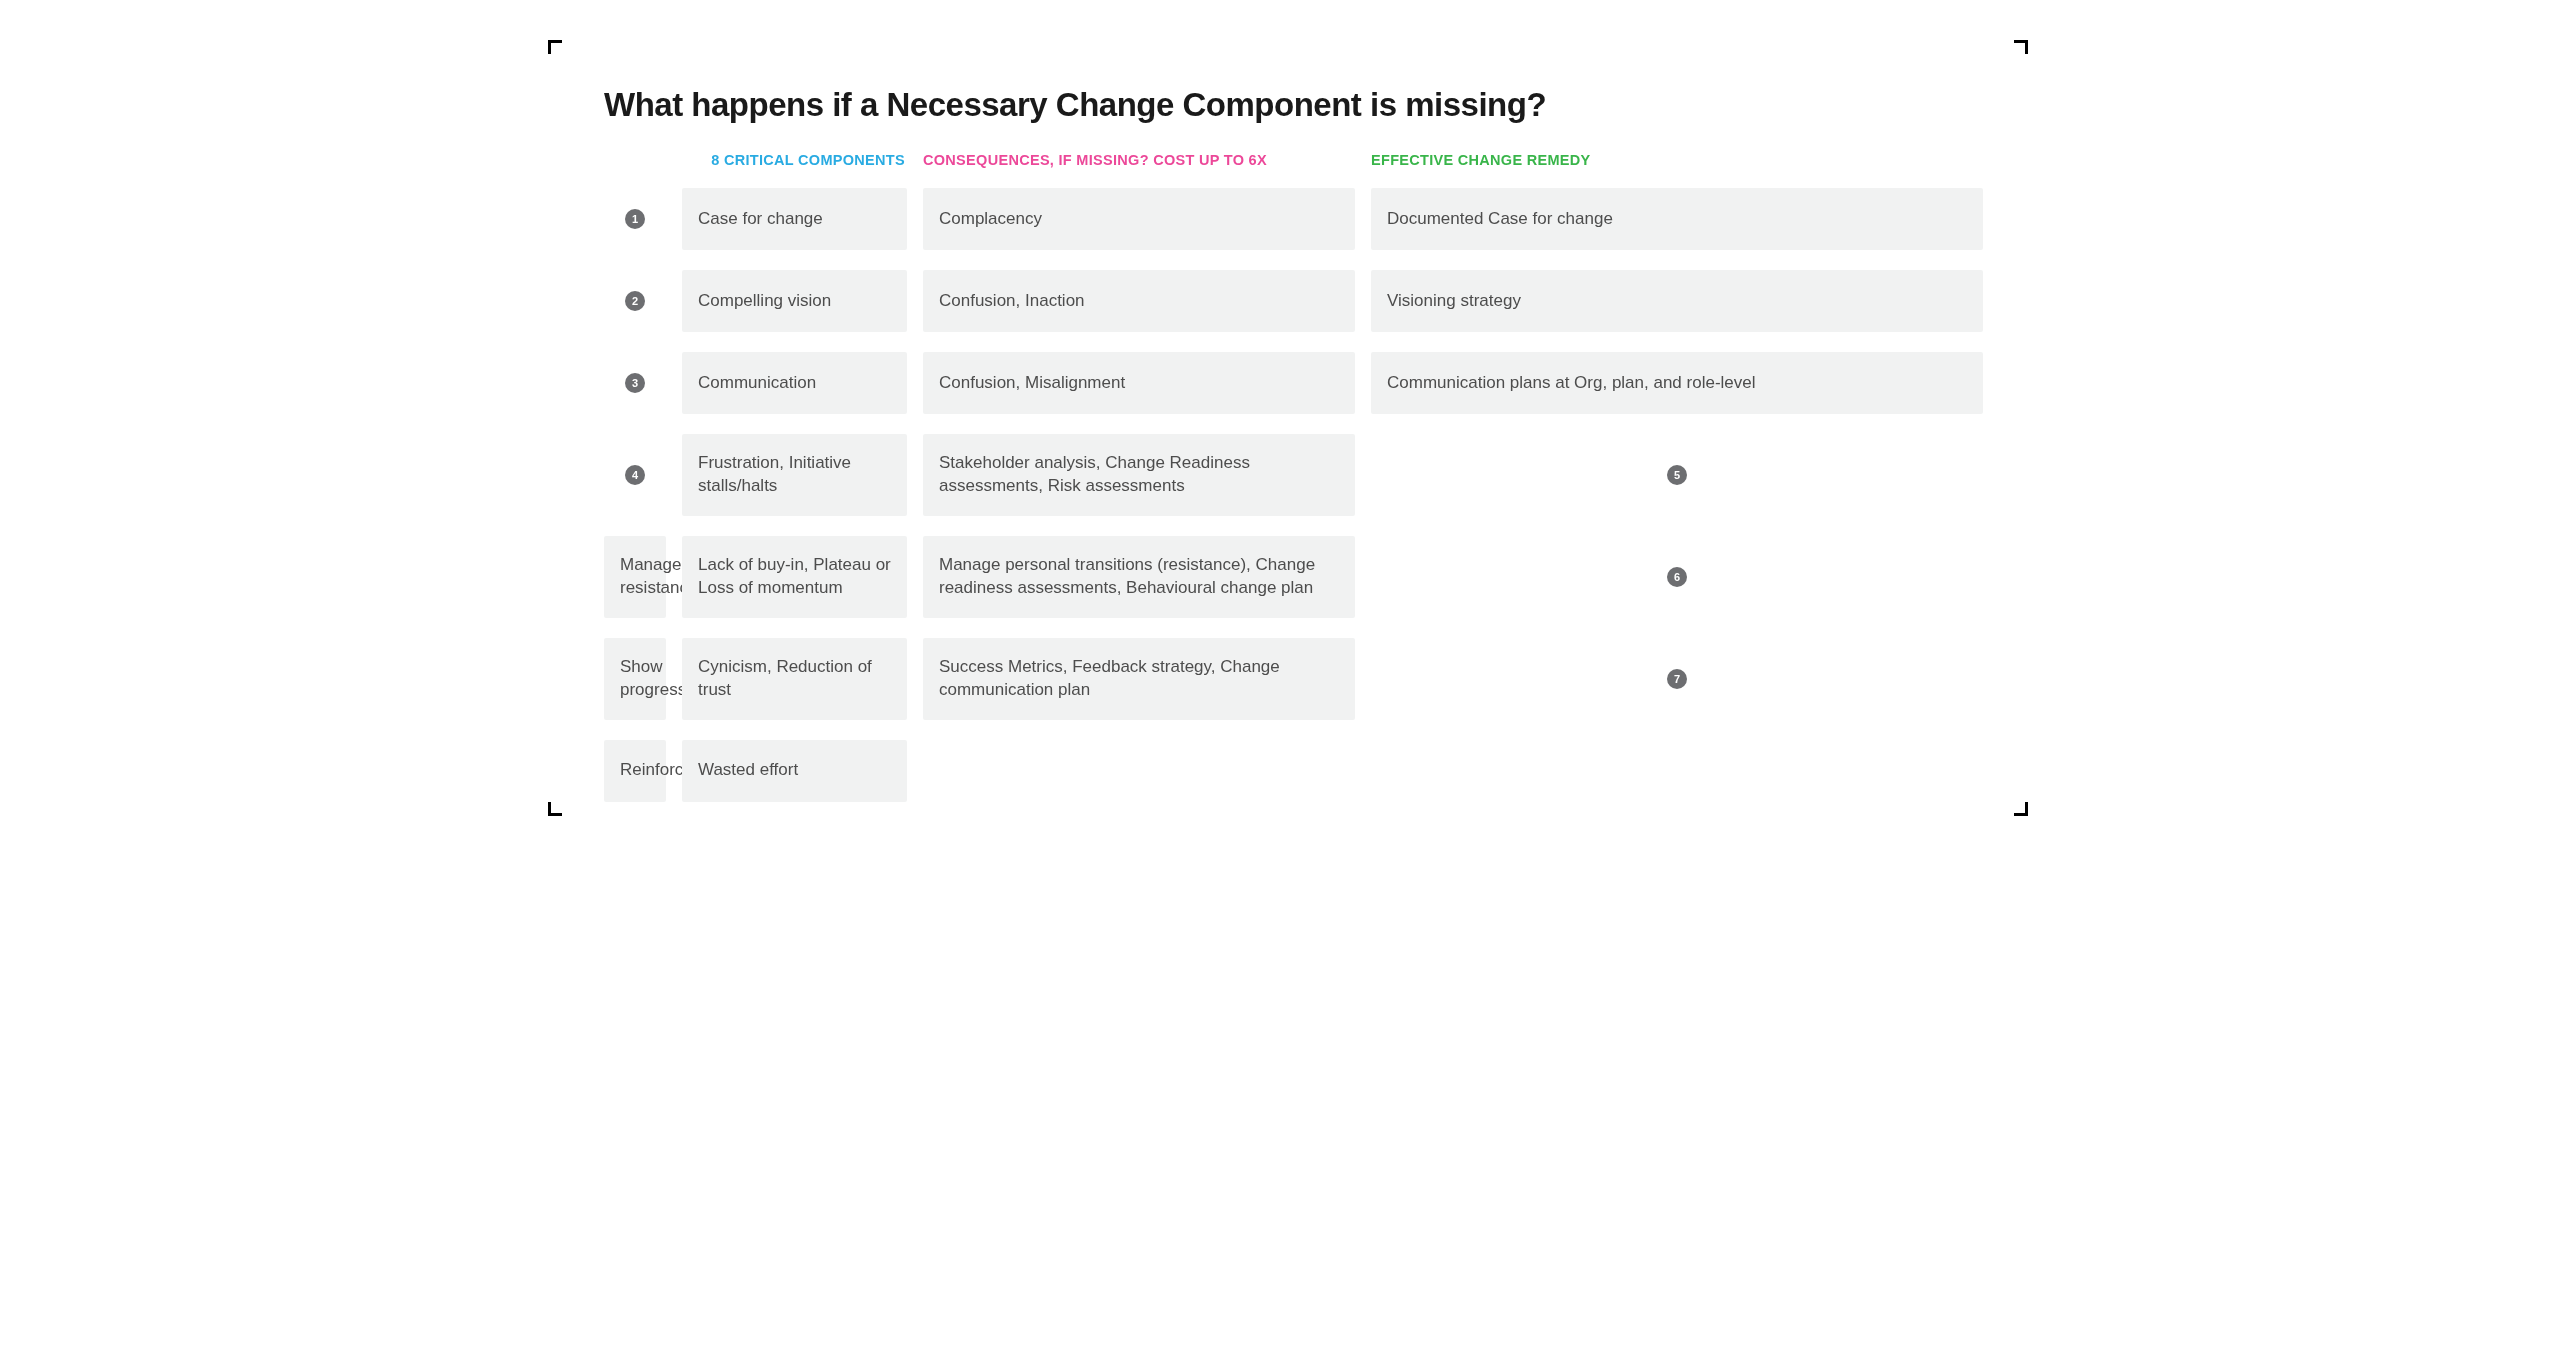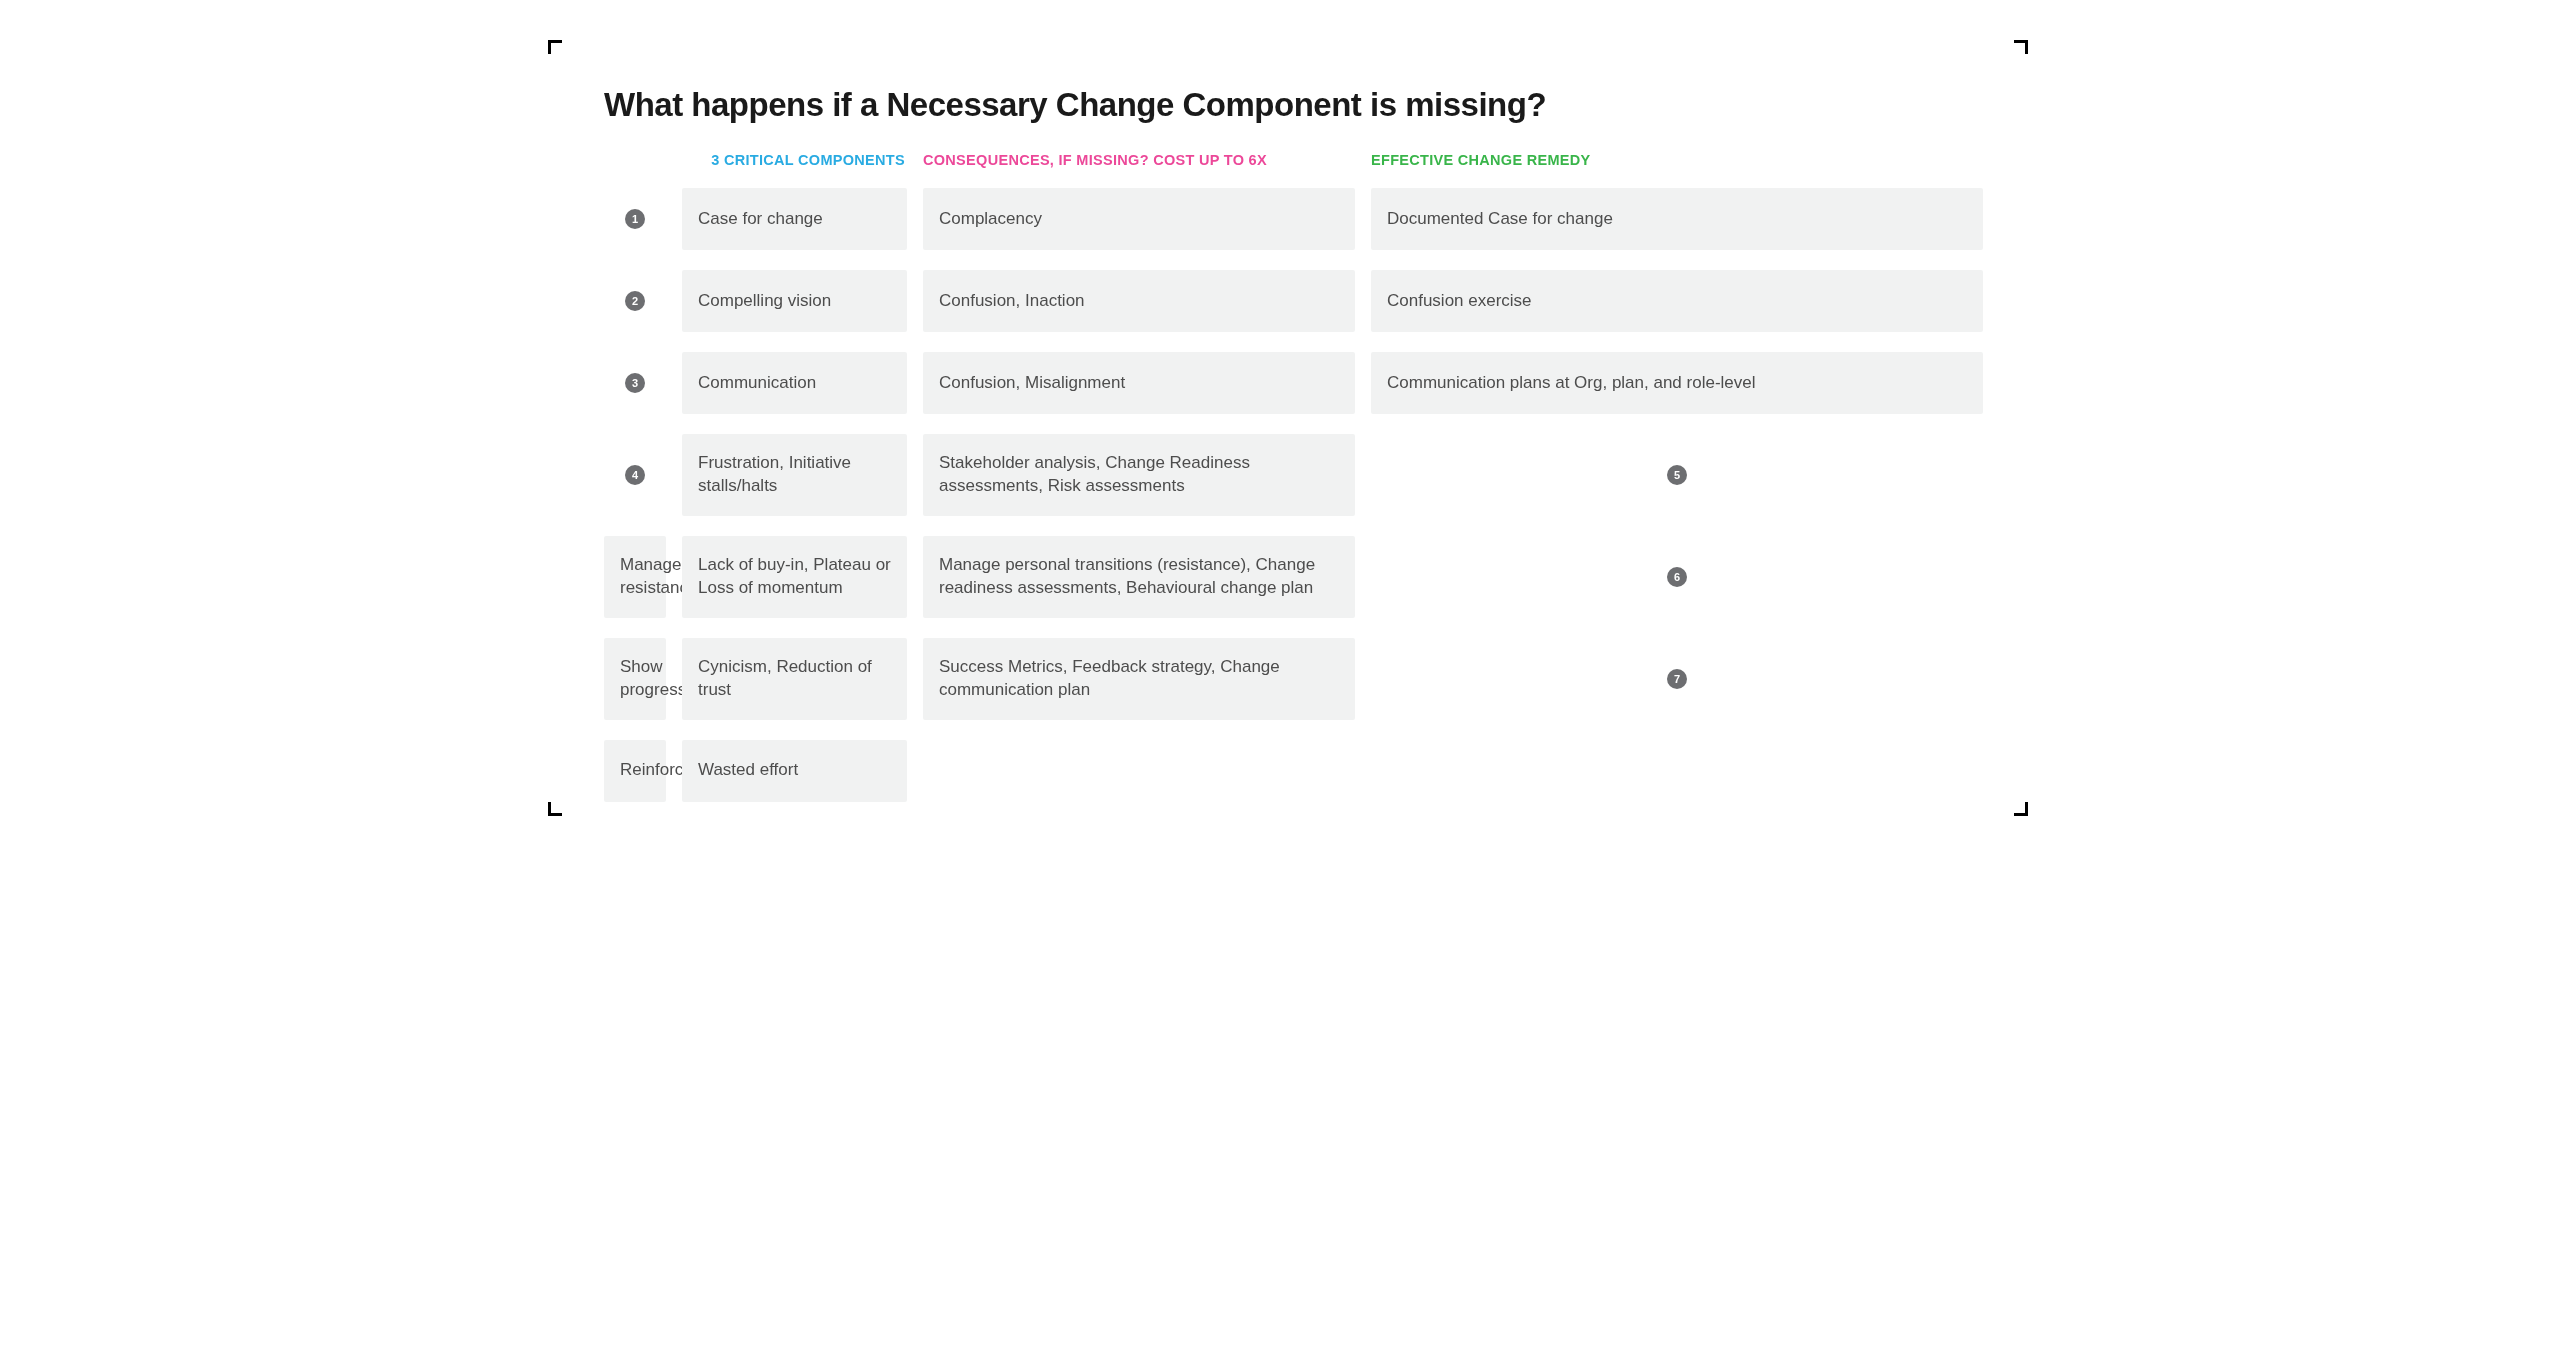--- a/index.html
+++ b/index.html
@@ -100,37 +100,37 @@
   <div class="corner tl"></div>
   <div class="corner tr"></div>
   <div class="corner bl"></div>
   <div class="corner br"></div>
 
   <div class="content">
     <h1 class="title">What happens if a Necessary Change Component is missing?</h1>
 
     <div class="table">
 
-      <div class="col-head blue">3 CRITICAL COMPONENTS</div>
+      <div class="col-head blue">8 CRITICAL COMPONENTS</div>
       <div class="col-head orange">CONSEQUENCES, IF MISSING? COST UP TO 6X</div>
       <div class="col-head green">EFFECTIVE CHANGE REMEDY</div>
 
       <div class="num-cell">
           <div class="num">1</div>
         </div>
       <div class="cell">Case for change</div>
       <div class="cell">Complacency</div>
       <div class="cell">Documented Case for change</div>
 
       <div class="num-cell">
           <div class="num">2</div>
         </div>
       <div class="cell">Compelling vision</div>
       <div class="cell">Confusion, Inaction</div>
-      <div class="cell">Confusion exercise</div>
+      <div class="cell">Visioning strategy</div>
 
       <div class="num-cell">
           <div class="num">3</div>
         </div>
       <div class="cell">Communication</div>
       <div class="cell">Confusion, Misalignment</div>
       <div class="cell">Communication plans at Org, plan, and role-level</div>
 
       <div class="num-cell">
           <div class="num">4</div>

